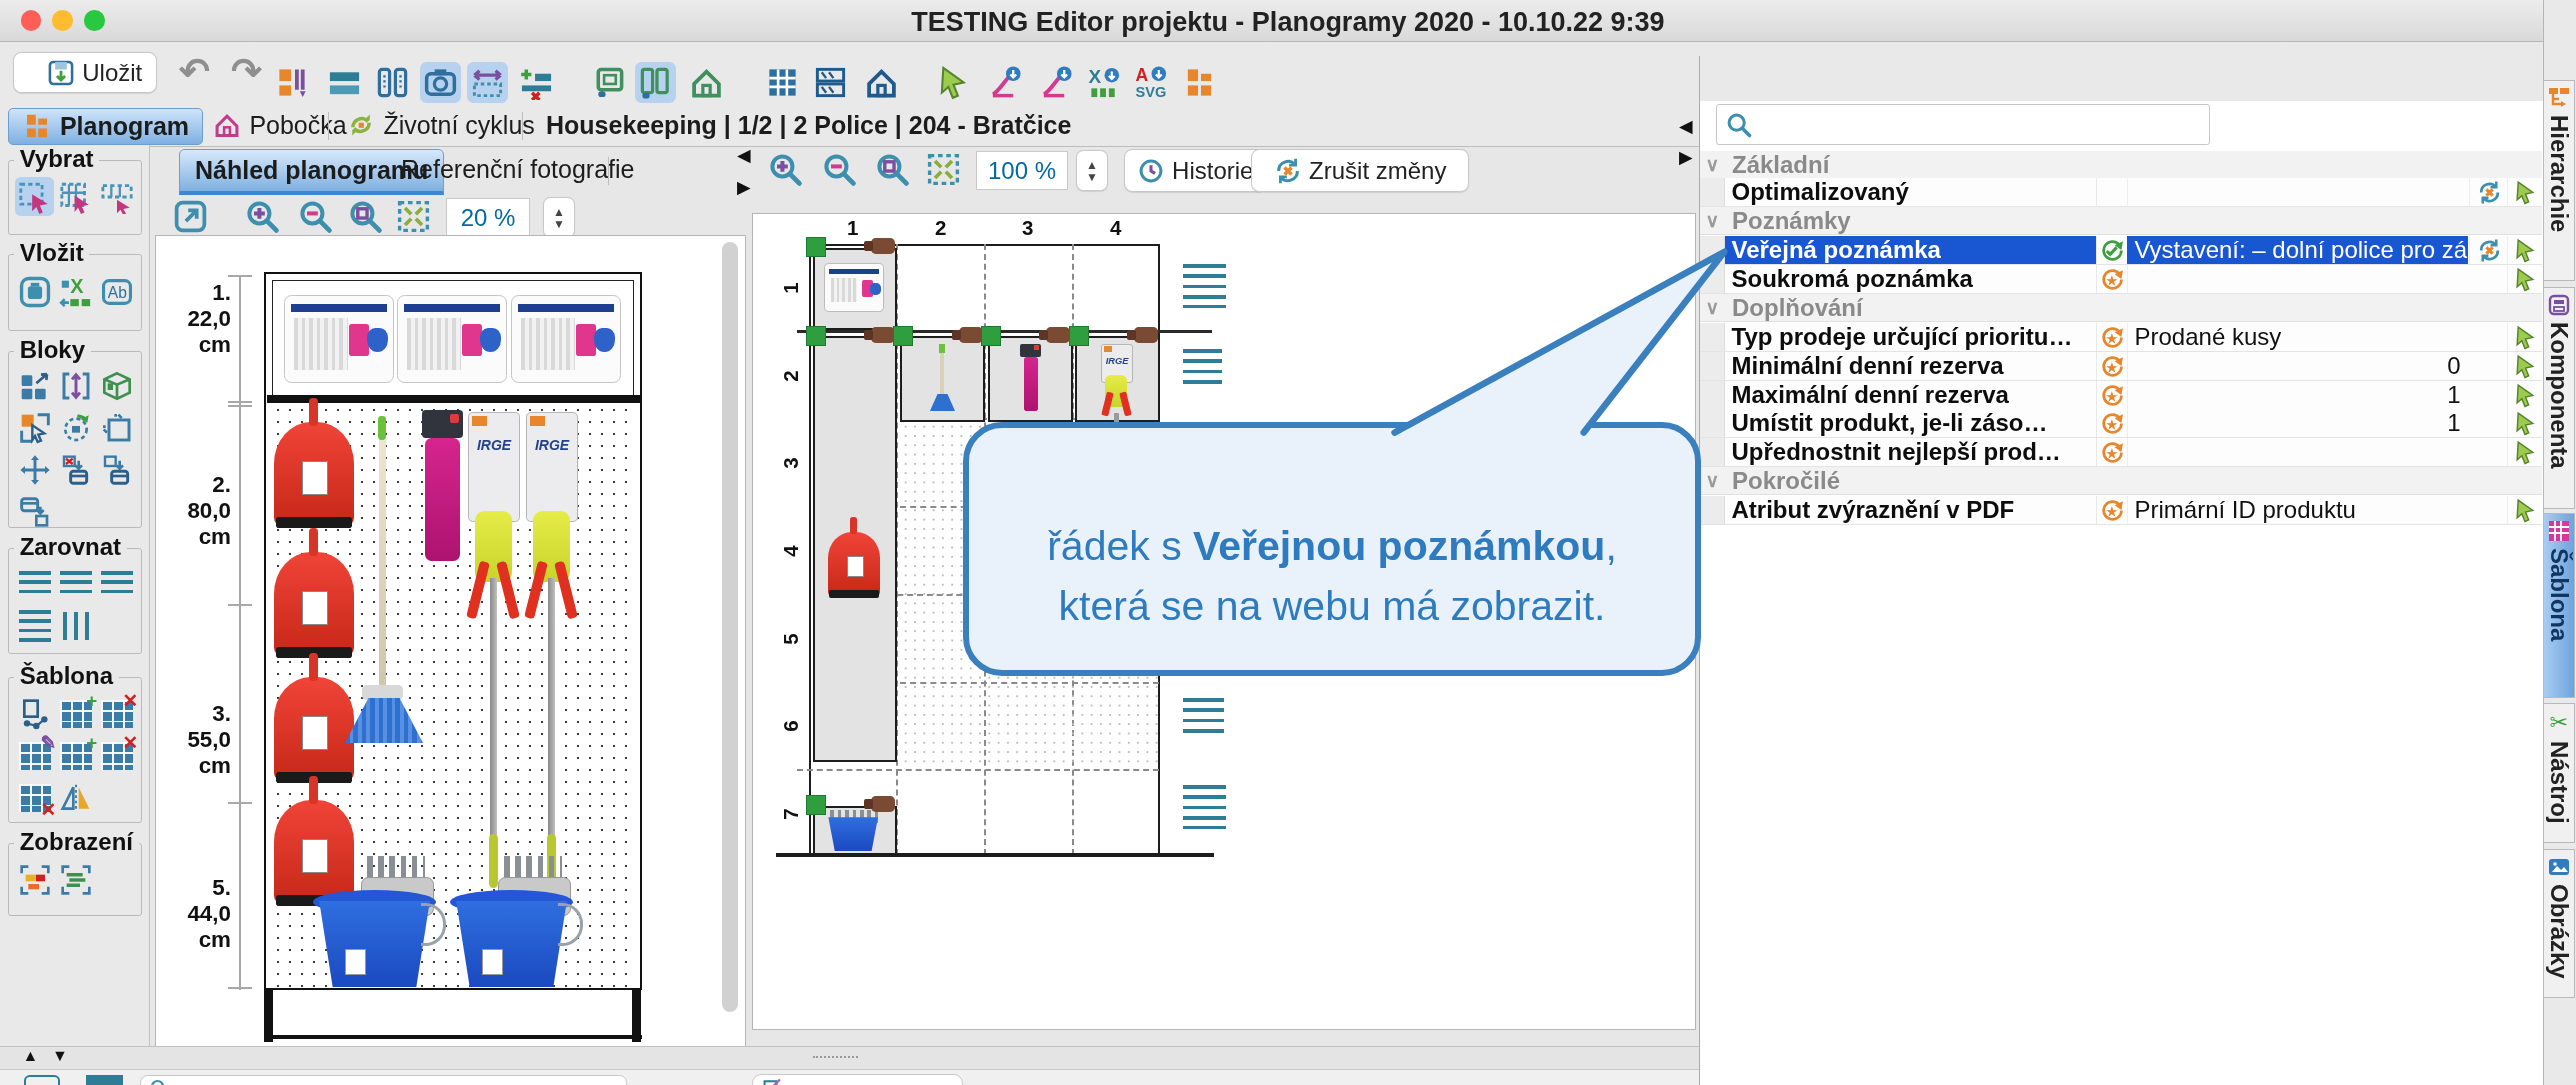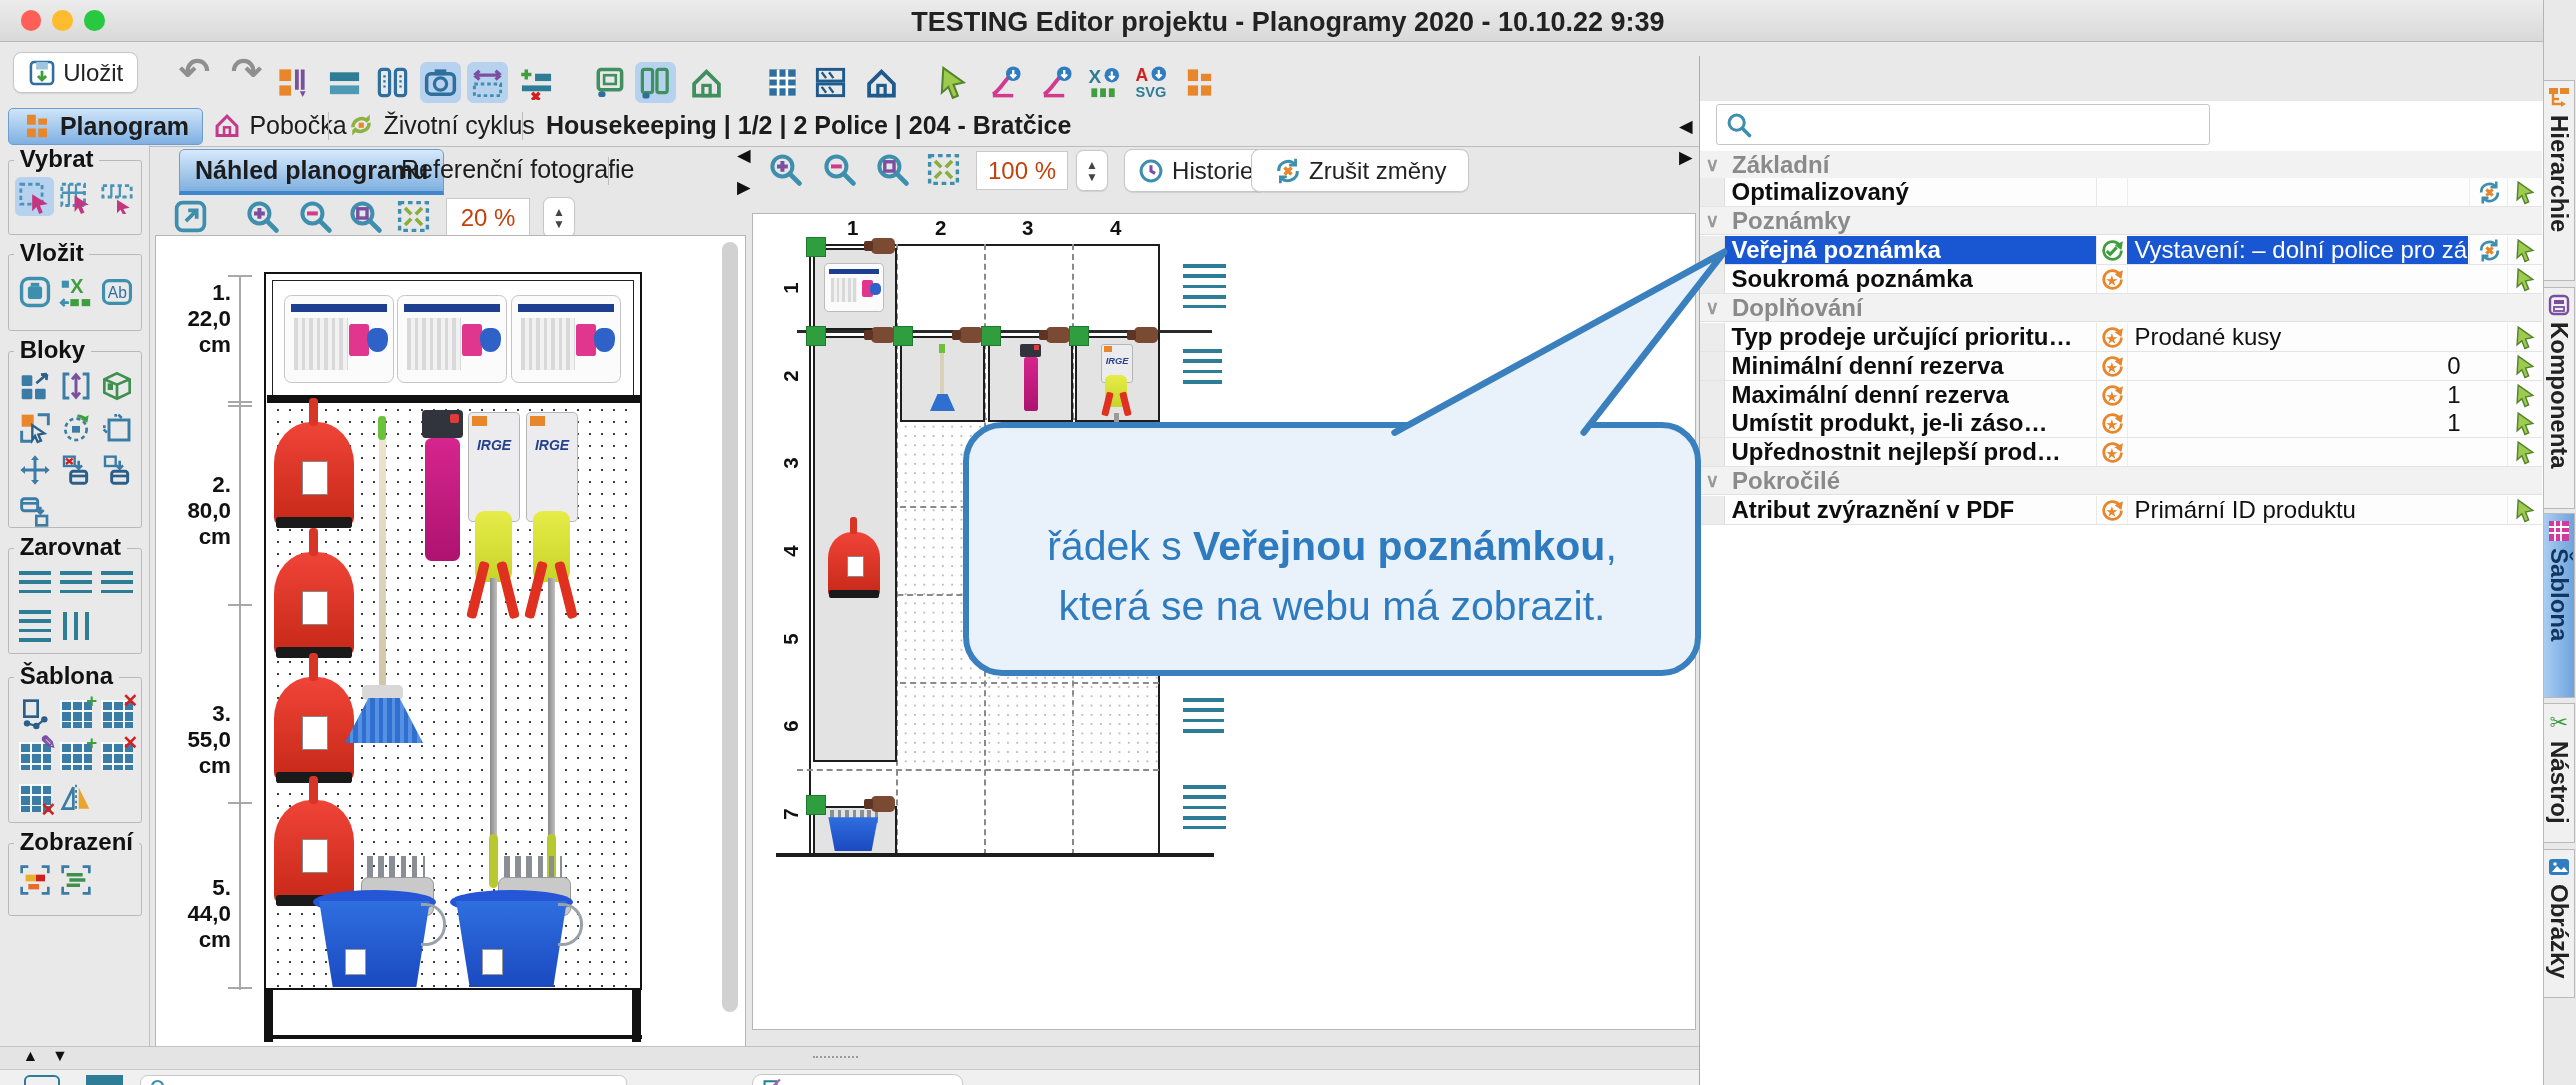--- a/index.html
+++ b/index.html
@@ -35,21 +35,21 @@
   .vlines{width:26px;height:28px;background:repeating-linear-gradient(90deg,#2e7d96 0 3.7px,transparent 3.7px 11.2px);}
   .gridic{width:32px;height:28px;background:
     repeating-linear-gradient(90deg,rgba(255,255,255,.95) 0 1.9px,transparent 1.9px 11.2px),
     repeating-linear-gradient(180deg,rgba(255,255,255,.95) 0 1.9px,transparent 1.9px 10.3px),#3a7ca5;position:relative;}
   .gridic .acc{position:absolute;right:-5.6px;top:-9.3px;font-size:18.7px;font-weight:bold;}
 
   
   .subtab{position:absolute;top:149px;height:41px;display:flex;align-items:center;padding:0 15px;font-size:25px;color:#1c1c1c;}
   .subtab.sel{background:linear-gradient(#d7e9fb,#7fb0e0);border:0.9px solid #6d9ecf;border-bottom:4.7px solid #3f86cc;border-radius:5.6px 5.6px 0 0;font-weight:bold;}
   .zbar-icon{position:absolute;width:37px;height:37px;}
-  .zoombox{position:absolute;background:#fff;border:0.9px solid #c9c9c9;font-size:24px;color:#c2410c;display:flex;align-items:center;justify-content:center;}
+  .zoombox{position:absolute;background:#fff;border:0.9px solid #c9c9c9;font-size:24px;color:#0369a1;display:flex;align-items:center;justify-content:center;}
   .stepper{position:absolute;width:30px;height:39px;background:#fff;border:0.9px solid #c7c7c7;border-radius:7.5px;box-shadow:0 0.9px 0.9px rgba(0,0,0,.1);display:flex;flex-direction:column;align-items:center;justify-content:center;font-size:12px;color:#444;line-height:12px;}
   .canvas{position:absolute;background:#fff;border:0.9px solid #b5b5b5;}
   .coltri{position:absolute;font-size:17.7px;color:#111;line-height:17.7px;}
 
   
   .shelf-label{position:absolute;width:82px;text-align:right;font-weight:bold;color:#111;font-size:22.4px;line-height:26px;}
   .pegboard{position:absolute;background-image:radial-gradient(circle,#3c3c3c 1.2px,transparent 1.5px);background-size:12px 12px;background-color:#fff;}
   .pkg{position:absolute;width:108px;height:86px;background:#fbfbfb;border:0.9px solid #c5c5c5;border-radius:7.5px;overflow:hidden;}
   .pkg-stripe{position:absolute;left:6%;top:7.5px;width:88%;height:8.4px;background:#1e3f8f;}
   .pkg-mop{position:absolute;left:8%;top:22.4px;width:50%;height:52px;background:repeating-linear-gradient(90deg,#d9d9d9 0 3.7px,#f2f2f2 3.7px 7.5px);}
@@ -209,21 +209,21 @@
   </svg>
 
   <div class="titlebar">
     <div class="tl" style="left:20.5px;background:#ff5f57;"></div>
     <div class="tl" style="left:52px;background:#febc2e;"></div>
     <div class="tl" style="left:84px;background:#28c840;"></div>
     <div class="title-text">TESTING Editor projektu - Planogramy 2020 - 10.10.22 9:39</div>
   </div>
 
   <div class="toolbar">
-    <div class="btn abs" style="left:13px;top:10.3px;width:123px;height:39px;">
+    <div class="btn abs" style="left:13px;top:10.3px;width:123px;height:39px;padding-left:19px;">
       <svg width="28" height="28" viewBox="0 0 30 30">
           <use href="#s-save"></use>
         </svg>
       <span>Uložit</span>
     </div>
     <span class="abs uglyph" style="left:179px;top:7.5px;">↶</span>
     <span class="abs uglyph" style="left:231px;top:7.5px;">↷</span>
   </div>
 
   <div class="ticon" style="left:272px;">

